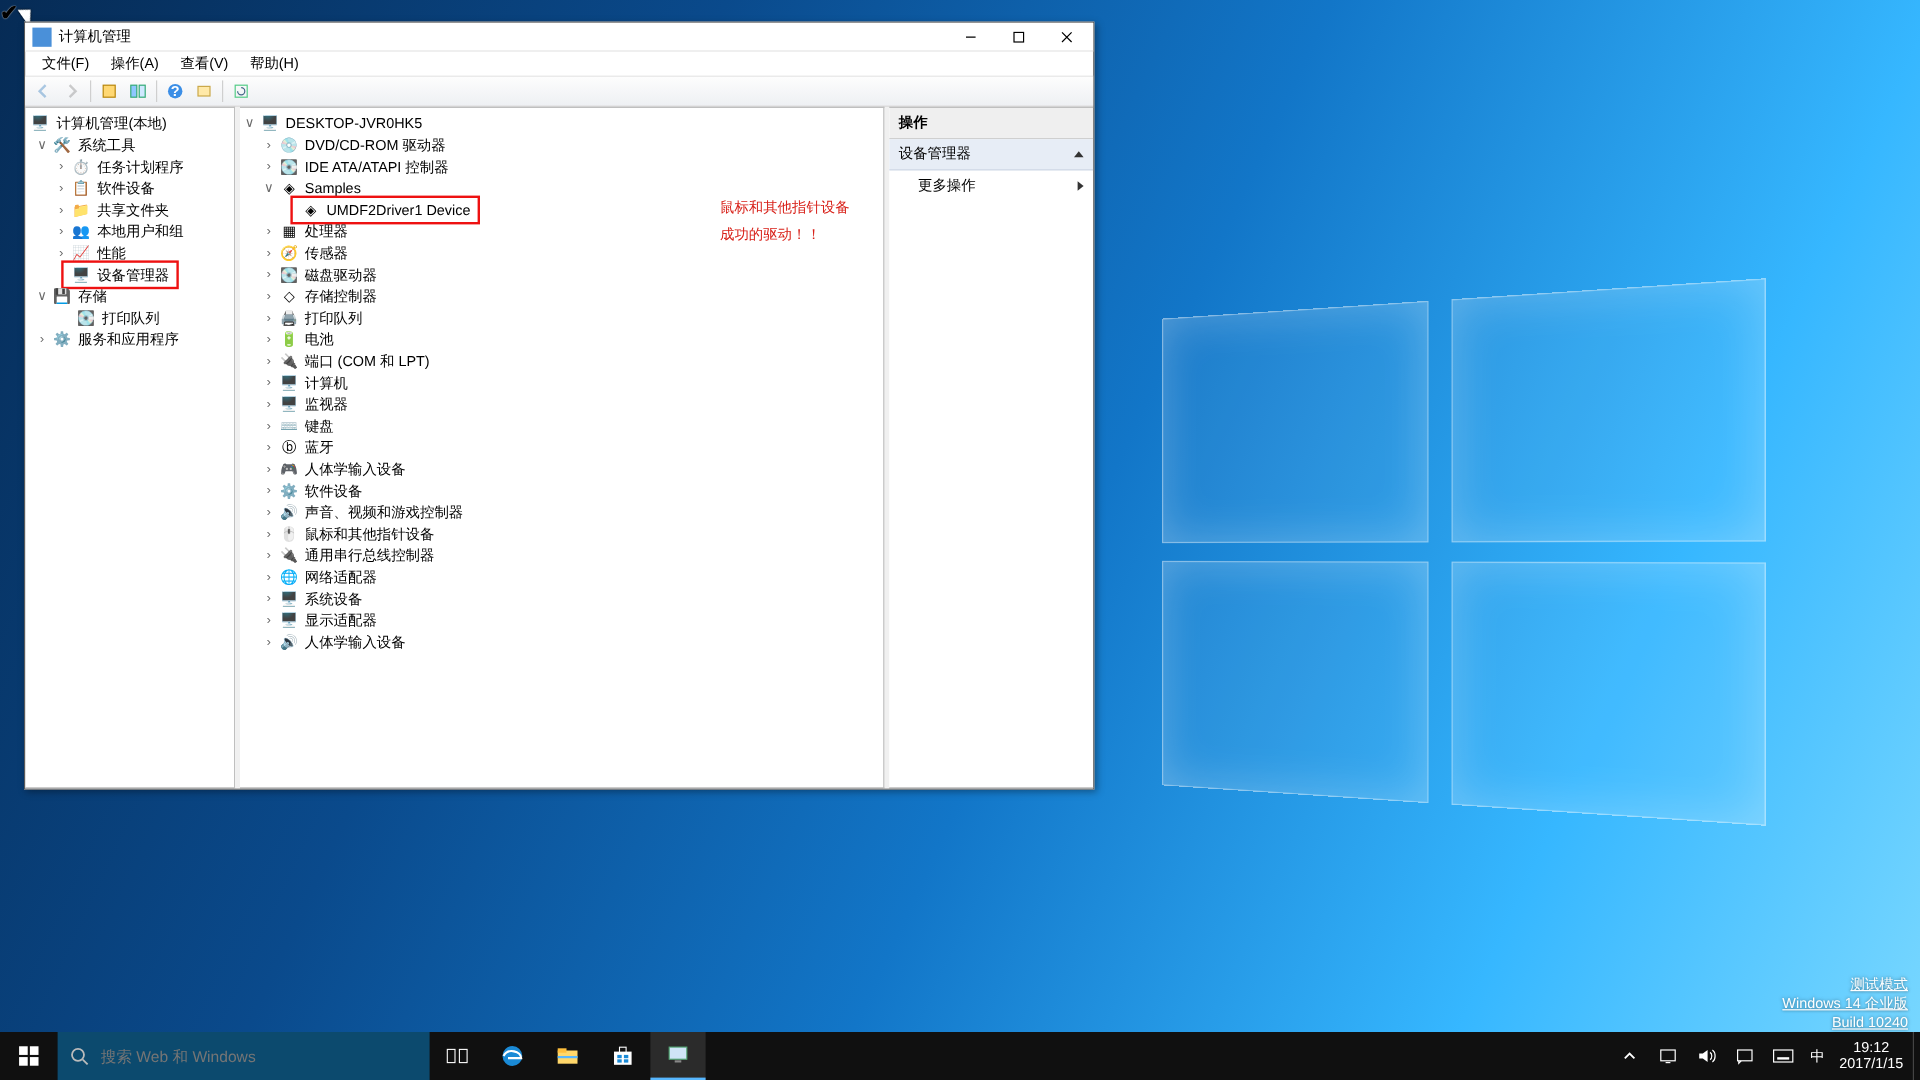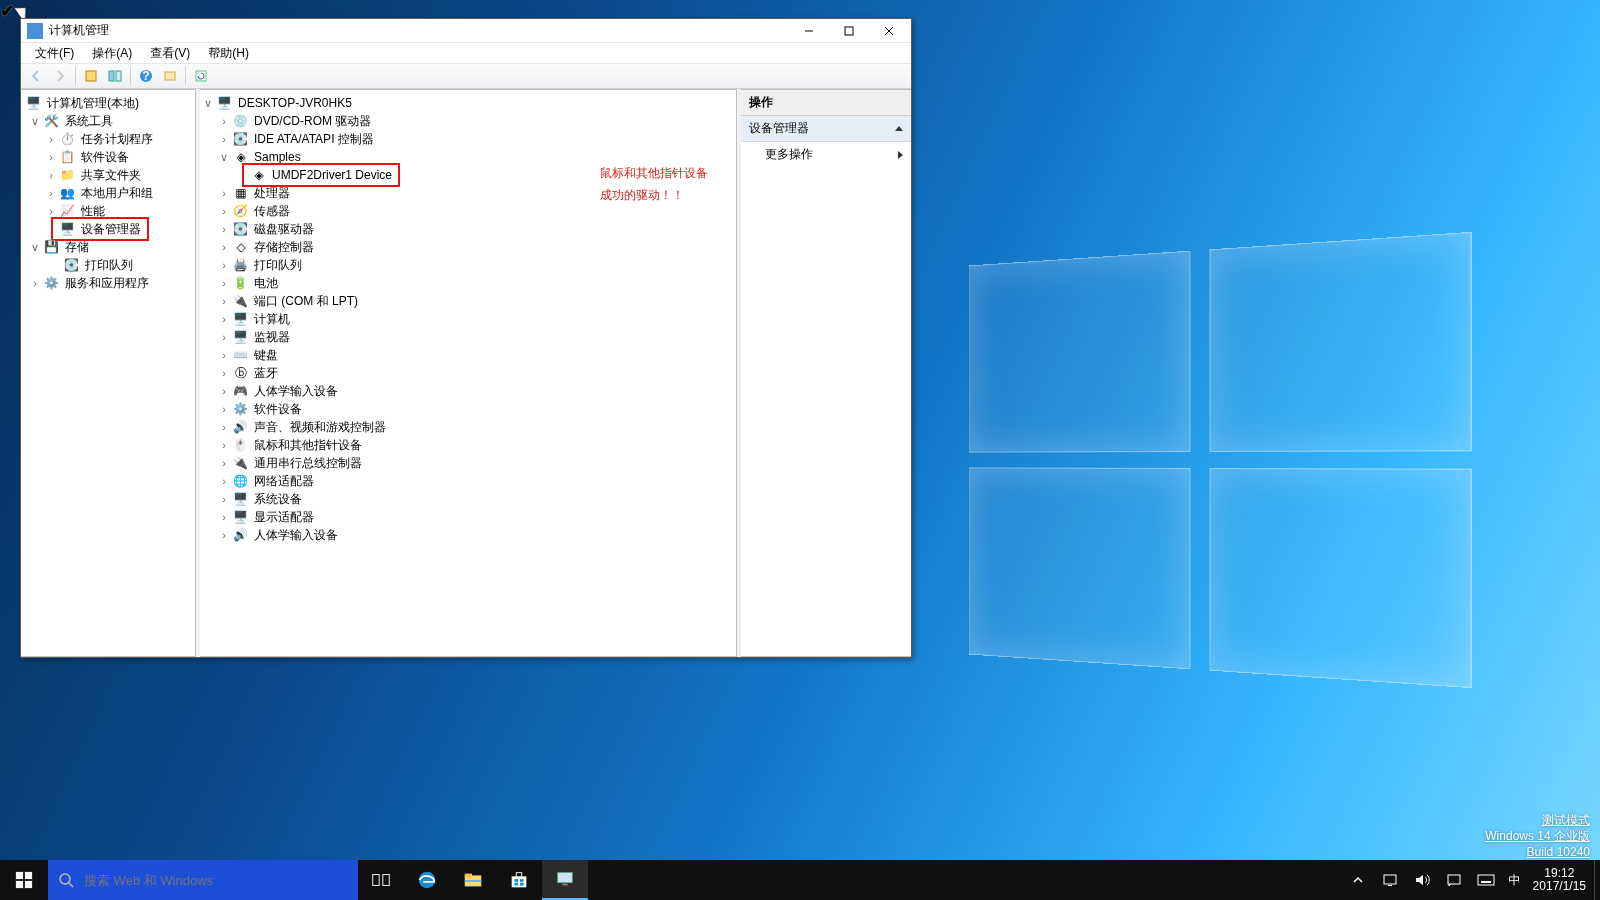--- a/index.html
+++ b/index.html
@@ -53,21 +53,21 @@
   .actions-head{background:#efefef;border-bottom:1px solid #cfcfcf;padding:4px 8px;font-weight:bold;}
   .actions-group{background:#e7edf6;border-bottom:1px solid #cfd7e5;padding:4px 8px;display:flex;justify-content:space-between;align-items:center;}
   .actions-item{padding:4px 8px 4px 24px;display:flex;justify-content:space-between;align-items:center;}
   .arrow-up{width:0;height:0;border-left:4px solid transparent;border-right:4px solid transparent;border-bottom:5px solid #333;}
   .arrow-right{width:0;height:0;border-top:4px solid transparent;border-bottom:4px solid transparent;border-left:5px solid #333;}
 
   
   #taskbar{position:absolute;left:0;right:0;bottom:0;height:40px;background:#101010;display:flex;align-items:stretch;color:#fff;}
   #taskbar .start{width:48px;display:flex;align-items:center;justify-content:center;}
   #taskbar .start svg{width:18px;height:18px;}
-  #taskbar .search{flex:0 0 310px;background:#1d4ed8;display:flex;align-items:center;padding:0 10px;color:#bfbfbf;gap:10px;}
+  #taskbar .search{flex:0 0 310px;background:#0c4a6e;display:flex;align-items:center;padding:0 10px;color:#bfbfbf;gap:10px;}
   #taskbar .search input{background:transparent;border:none;color:#ddd;flex:1;outline:none;font-size:13px;}
   #taskbar .tb-btn{width:46px;display:flex;align-items:center;justify-content:center;}
   #taskbar .tb-btn svg{width:22px;height:22px;}
   #taskbar .tb-btn.active{background:#2b2b2b;border-bottom:2px solid #57b7ff;}
   #taskbar .spacer{flex:1;}
   #taskbar .tray{display:flex;align-items:center;gap:14px;padding:0 4px;}
   #taskbar .tray .ic{display:flex;align-items:center;justify-content:center;width:18px;height:18px;}
   #taskbar .clock{display:flex;flex-direction:column;align-items:center;justify-content:center;padding:0 8px;font-size:11px;line-height:13px;}
   #taskbar .showdesk{width:6px;border-left:1px solid #444;}
   .cursor-arrow{position:absolute;left:19px;top:4px;width:0;height:0;border-left:9px solid #fff;border-top:6px solid transparent;border-bottom:12px solid transparent;transform:rotate(-35deg);filter:drop-shadow(0 0 1px #000);}

